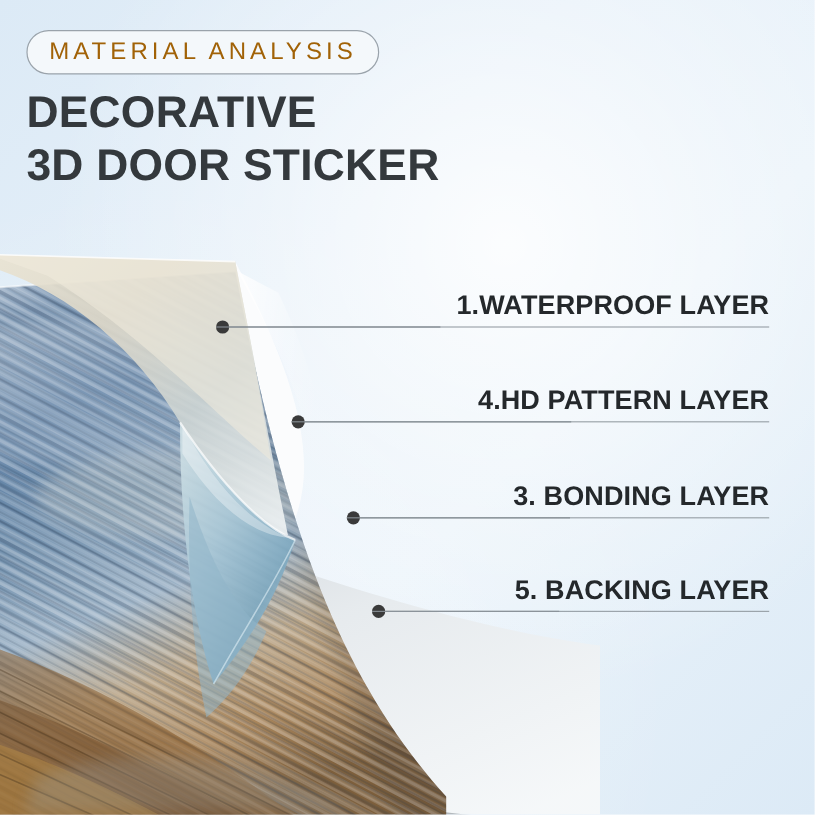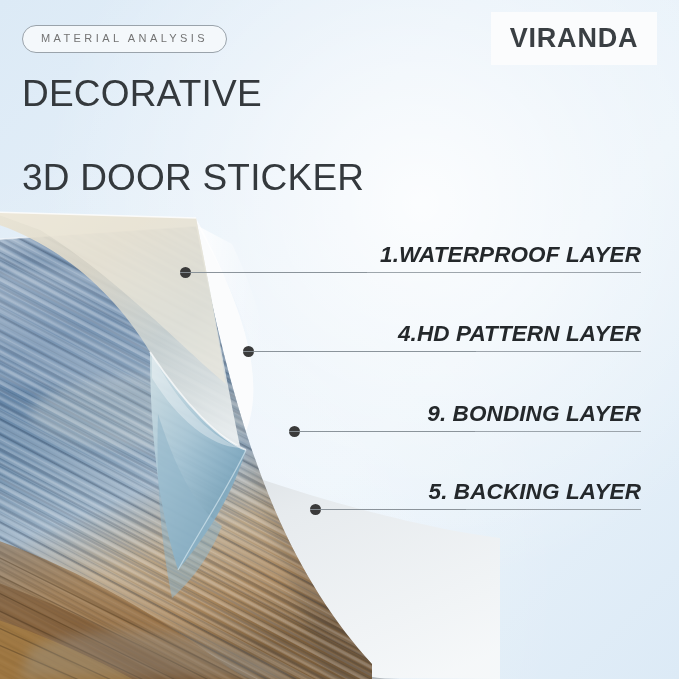--- a/index.html
+++ b/index.html
@@ -32,39 +32,39 @@
 
   
   .badge {
     position: absolute;
     left: 22px;
     top: 25px;
     padding: 7px 18px 8px 18px;
     border: 1.3px solid #9aa3ab;
     border-radius: 999px;
     background: #f4f8fb;
-    font-size: 11px;
+    font-size: 20px;
     letter-spacing: 3.4px;
-    color: #737373;
+    color: #a16207;
     line-height: 1;
     white-space: nowrap;
   }
 
   .headline {
     position: absolute;
     left: 22px;
     top: 72px;
     font-size: 37px;
-    font-weight: normal;
+    font-weight: bold;
     letter-spacing: 0.2px;
     line-height: 1.18;
     color: #34393d;
     white-space: nowrap;
   }
-  .headline .line2 { display: block; margin-top: 40px; }
+  .headline .line2 { display: block; }
 
   .logo-box {
     position: absolute;
     right: 22px;
     top: 12px;
     width: 166px;
     height: 53px;
     background: #fbfcfd;
     display: flex;
     align-items: center;
@@ -94,21 +94,20 @@
   }
   .callout .label {
     position: absolute;
     right: 0;
     bottom: 5px;
     font-size: 22.5px;
     font-weight: bold;
     color: #24282b;
     letter-spacing: 0.1px;
     white-space: nowrap;
-    font-style: italic;
   }
   .callout .underline {
     position: absolute;
     right: 0;
     bottom: 0;
     height: 1px;
     background: #8e979e;
     opacity: 0.85;
   }
   .callout .leader {
@@ -302,43 +301,40 @@
     </svg>
   </div>
 
   <div class="badge">MATERIAL ANALYSIS</div>
 
   <div class="headline">
     <span>DECORATIVE</span>
     <span class="line2">3D DOOR STICKER</span>
   </div>
 
-  <div class="logo-box">
-    <span class="logo-text">VIRANDA</span>
-  </div>
 
   <div class="callout" id="c1">
     <span class="dot"></span>
     <span class="leader"></span>
     <span class="underline"></span>
     <span class="label">1.WATERPROOF LAYER</span>
   </div>
 
   <div class="callout" id="c2">
     <span class="dot"></span>
     <span class="leader"></span>
     <span class="underline"></span>
     <span class="label">4.HD PATTERN LAYER</span>
   </div>
 
   <div class="callout" id="c3">
     <span class="dot"></span>
     <span class="leader"></span>
     <span class="underline"></span>
-    <span class="label">9. BONDING LAYER</span>
+    <span class="label">3. BONDING LAYER</span>
   </div>
 
   <div class="callout" id="c4">
     <span class="dot"></span>
     <span class="leader"></span>
     <span class="underline"></span>
     <span class="label">5. BACKING LAYER</span>
   </div>
 
 </div>

